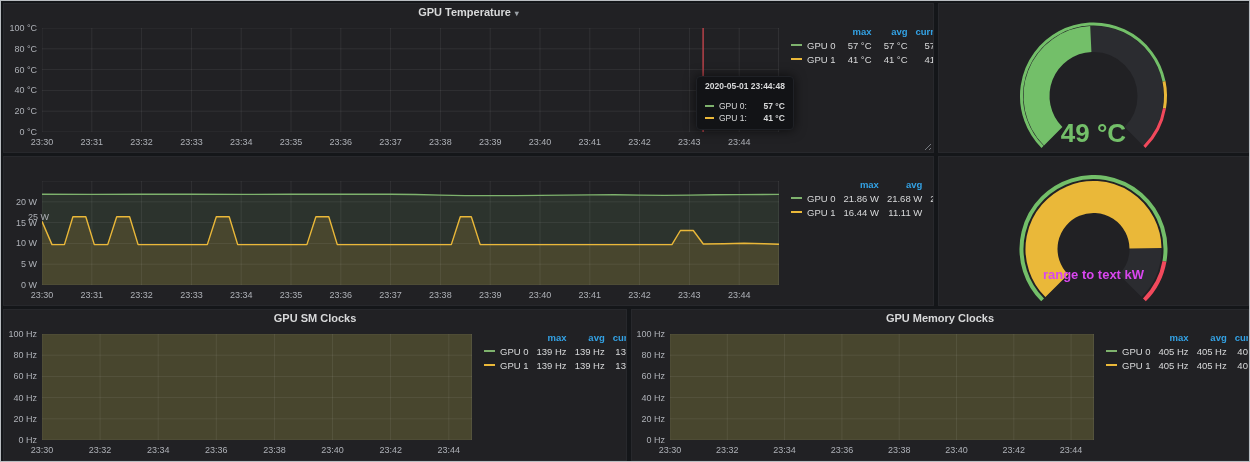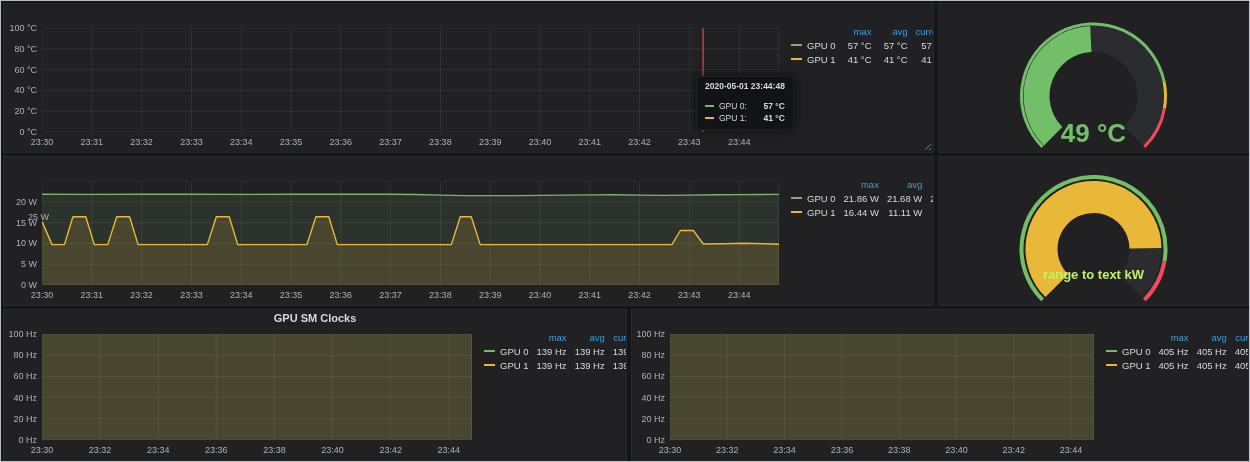--- a/index.html
+++ b/index.html
@@ -11,41 +11,44 @@
   .panel-body{position:absolute;top:18px;left:0;right:0;bottom:0;display:flex}
   .chart-region{flex:1;position:relative;min-width:0}
   .chart-region svg{position:absolute;overflow:hidden}
   .axis-label{position:absolute;font-size:9px;color:#aeb1b7;white-space:nowrap}
   .axis-label.y{text-align:right}
   .axis-label.x{text-align:center;width:40px}
   .legend{width:150px;padding:2px 8px 0 0;font-size:9.5px;color:#d8d9da}
   .legend-table{border-collapse:collapse;margin-left:auto}
   .legend-table td{padding:1.5px 0 1.5px 8px;white-space:nowrap}
   .legend-table td.val{text-align:right;min-width:36px}
-  .legend-table td.head{color:#33a2e5;font-weight:400}
+  .legend-table td.head{color:#33a2e5;font-weight:700}
   .legend-table td.name{text-align:center;cursor:pointer}
   .swatch{display:inline-block;width:11px;height:2px;margin-right:5px;vertical-align:3px}
   .graph-tooltip{position:absolute;left:692px;top:72px;z-index:5;background:#121316;border:1px solid #1f2126;border-radius:4px;padding:4px 8px 5px 8px;font-size:8.5px;color:#d8d9da;box-shadow:0 0 12px rgba(0,0,0,.65);white-space:nowrap}
   .tt-time{font-weight:700;margin-bottom:9px}
   .tt-row{display:flex;align-items:center;line-height:12px}
   .tt-row .swatch{width:9px;vertical-align:2px}
   .tt-name{margin-right:0}
   .tt-val{font-weight:700;margin-left:auto}
   .gauge-box{position:absolute;top:18px;left:0;right:0;bottom:0;overflow:hidden}
   .gauge-value{position:absolute;left:0;right:0;text-align:center;font-weight:700}
   .gauge-value.temp{top:96px;font-size:26px;color:#73bf69}
-  .gauge-value.power{top:92px;font-size:13px;color:#bef264}
+  .gauge-value.power{top:92px;font-size:13px;color:#d946ef}
   .resize-handle{position:absolute;right:2px;bottom:2px;width:7px;height:7px;clip-path:polygon(100% 0,100% 100%,0 100%);background:repeating-linear-gradient(135deg,transparent 0 2px,#9aa0a6 2px 3px);opacity:.7;cursor:nwse-resize}
 </style>
 </head>
 <body>
 
 <div class="frame">
 
   <section class="panel" style="left:2px;top:2px;width:931px;height:150px">
+    <div class="panel-title">
+      <span>GPU Temperature</span><span class="caret">▾</span>
+    </div>
     <div class="panel-body">
       <div class="chart-region">
           <svg viewBox="0 0 737 104" width="737" height="104" style="left: 38px; top: 6px;">
             <line x1="0" y1="0.0" x2="737" y2="0.0" stroke="rgba(255,255,255,0.07)" stroke-width="1"></line>
             <line x1="0" y1="20.8" x2="737" y2="20.8" stroke="rgba(255,255,255,0.07)" stroke-width="1"></line>
             <line x1="0" y1="41.6" x2="737" y2="41.6" stroke="rgba(255,255,255,0.07)" stroke-width="1"></line>
             <line x1="0" y1="62.4" x2="737" y2="62.4" stroke="rgba(255,255,255,0.07)" stroke-width="1"></line>
             <line x1="0" y1="83.2" x2="737" y2="83.2" stroke="rgba(255,255,255,0.07)" stroke-width="1"></line>
             <line x1="0" y1="104.0" x2="737" y2="104.0" stroke="rgba(255,255,255,0.07)" stroke-width="1"></line>
             <line x1="0.0" y1="0" x2="0.0" y2="104" stroke="rgba(255,255,255,0.07)" stroke-width="1"></line>
@@ -299,20 +302,23 @@
                 <td class="val">139 Hz</td>
                 <td class="val">139 Hz</td>
               </tr>
             </tbody>
           </table>
         </div>
     </div>
   </section>
 
   <section class="panel" style="left:630px;top:308px;width:618px;height:152px">
+    <div class="panel-title">
+      <span>GPU Memory Clocks</span>
+    </div>
     <div class="panel-body">
       <div class="chart-region">
           <svg viewBox="0 0 424 106" width="424" height="106" style="left: 38px; top: 6px;">
             <path d="M 0.0 106 L 0.0 -323.3 L 424.0 -323.3 L 424.0 106 Z" fill="#7eb26d" fill-opacity="0.13" stroke="none"></path>
             <path d="M 0.0 106 L 0.0 -323.3 L 424.0 -323.3 L 424.0 106 Z" fill="#eab839" fill-opacity="0.15" stroke="none"></path>
             <line x1="0" y1="0.0" x2="424" y2="0.0" stroke="rgba(255,255,255,0.07)" stroke-width="1"></line>
             <line x1="0" y1="21.2" x2="424" y2="21.2" stroke="rgba(255,255,255,0.07)" stroke-width="1"></line>
             <line x1="0" y1="42.4" x2="424" y2="42.4" stroke="rgba(255,255,255,0.07)" stroke-width="1"></line>
             <line x1="0" y1="63.6" x2="424" y2="63.6" stroke="rgba(255,255,255,0.07)" stroke-width="1"></line>
             <line x1="0" y1="84.8" x2="424" y2="84.8" stroke="rgba(255,255,255,0.07)" stroke-width="1"></line>

